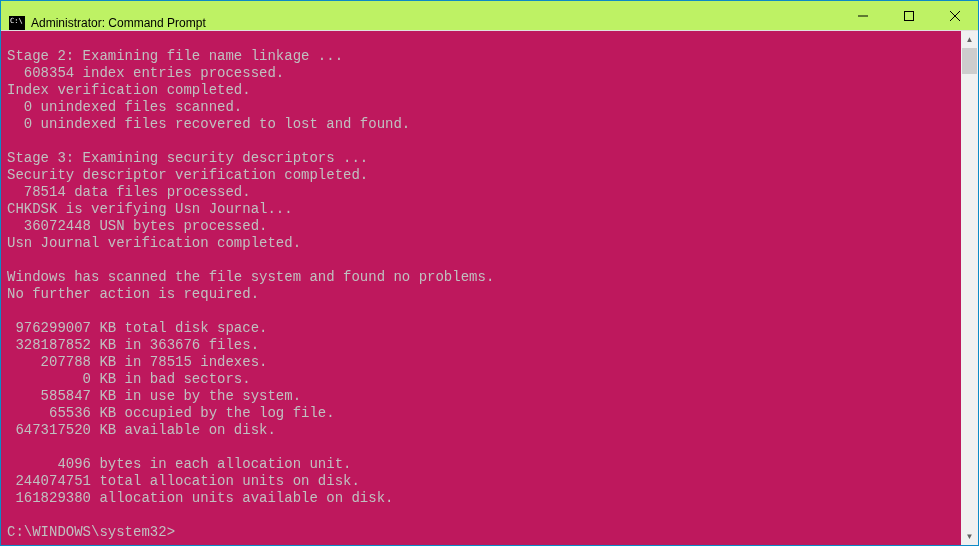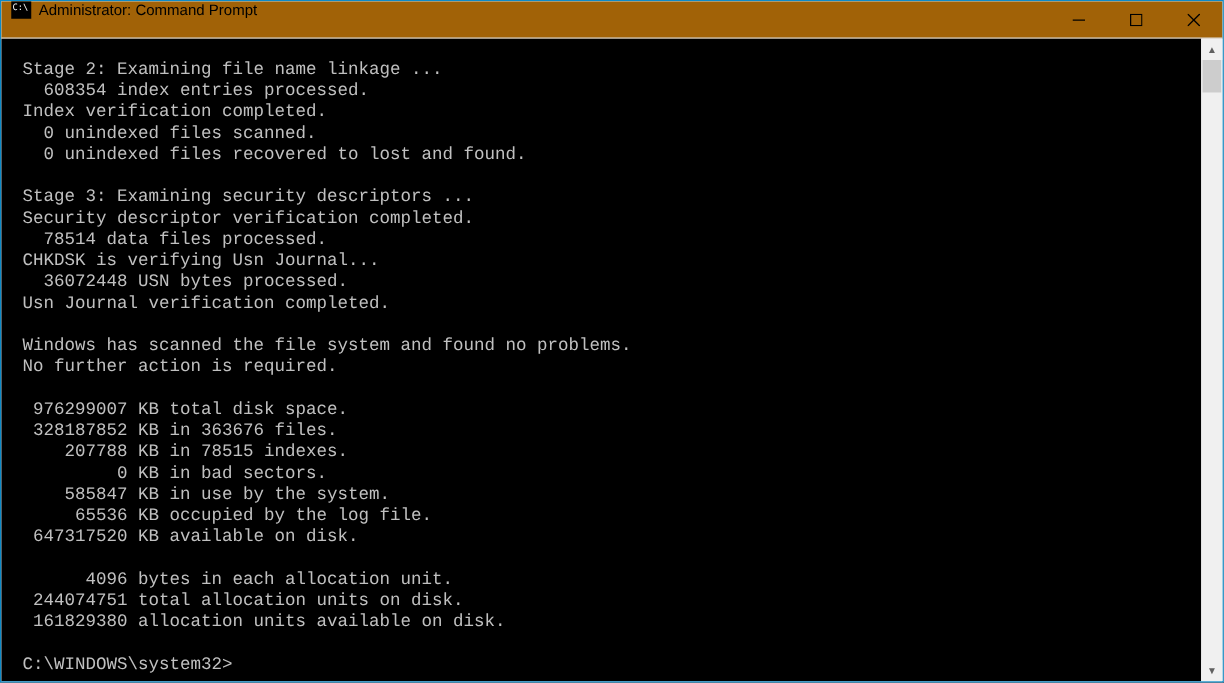--- a/index.html
+++ b/index.html
@@ -6,23 +6,23 @@
     body {
       width: 979px;
       height: 546px;
       font-family: "Segoe UI", Tahoma, sans-serif;
       background: #fff;
       overflow: hidden;
       border: 1px solid #0d8ac7;
     }
     .title-bar {
       height: 30px;
-      background: #a16207;
+      background: #bef264;
       display: flex;
-      align-items: flex-start;
+      align-items: flex-end;
       border-bottom: 1px solid #e0e0e0;
     }
     .title-icon {
       width: 16px;
       height: 14px;
       margin-left: 8px;
       margin-right: 6px;
       background: #000;
       position: relative;
       display: inline-block;
@@ -55,26 +55,26 @@
       font-size: 10px;
       color: #000;
     }
     .winctrl svg { width: 10px; height: 10px; }
     .terminal-wrap {
       display: flex;
       height: calc(100% - 30px);
     }
     .terminal {
       flex: 1;
-      background: #000000;
+      background: #be185d;
       color: #c0c0c0;
       font-family: Consolas, "Courier New", monospace;
       font-size: 14px;
       line-height: 17px;
-      padding: 0 17px;
+      padding: 0 6px;
       white-space: pre;
       overflow: hidden;
     }
     .scrollbar {
       width: 17px;
       background: #f0f0f0;
       position: relative;
     }
     .sb-up, .sb-down {
       width: 17px;

